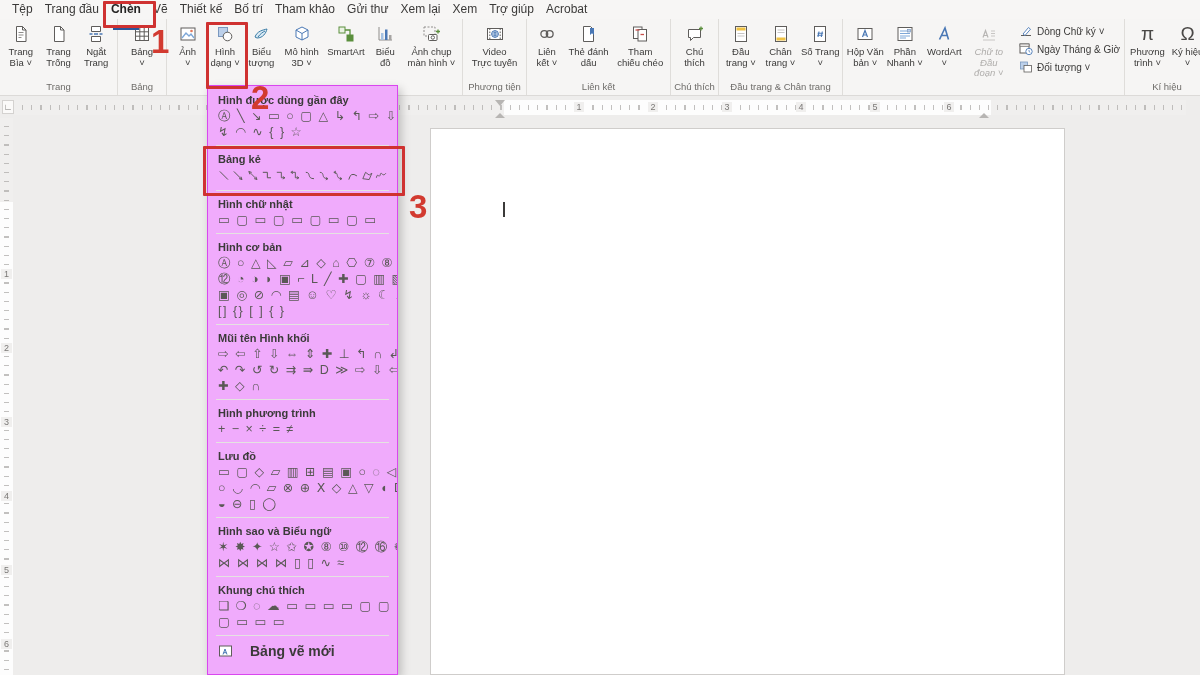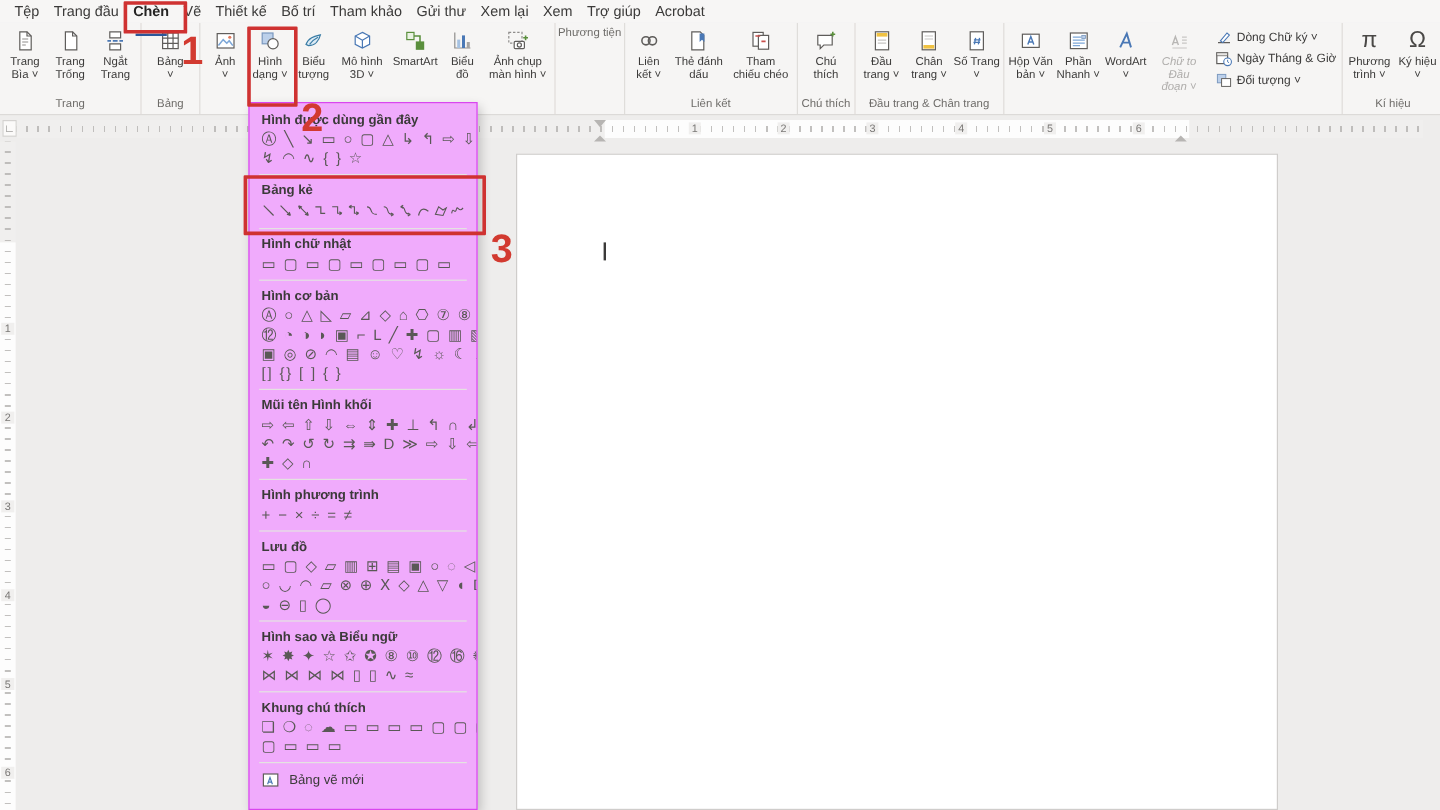--- a/index.html
+++ b/index.html
@@ -50,22 +50,22 @@
   
   .dropdown{position:absolute;left:207px;top:85px;width:191px;height:590px;background:#f0abfc;
             border:1px solid #d946ef;box-shadow:3px 4px 9px rgba(0,0,0,.22);box-sizing:border-box;
             z-index:5;overflow:hidden;padding-top:3px;}
   .sec{padding:2px 10px 3px;}
   .shead{font-size:11px;font-weight:bold;color:#3b3a39;padding:3px 0 2px;white-space:nowrap;}
   .srow{font-size:12.5px;line-height:16px;color:#5a5856;letter-spacing:1.5px;white-space:nowrap;cursor:default;}
   .sdiv{border-top:1px solid #e5e3e1;margin:2px 8px;}
   .linerow{display:flex;gap:2.5px;padding:2px 0 3px;}
   .linerow svg{cursor:default;}
-  .canvas-item{display:flex;align-items:center;gap:7px;font-size:11px;color:#3b3a39;
-               padding:5px 10px 4px;cursor:default;}
+  .canvas-item{display:flex;align-items:center;gap:16px;font-size:14px;color:#3b3a39;
+               padding:5px 10px 4px;cursor:default;font-weight:bold;}
   
   .rbox{position:absolute;border:3px solid #cf3231;border-radius:1px;z-index:9;pointer-events:none;}
   .rnum{position:absolute;color:#d23a30;font-size:33px;font-weight:bold;line-height:30px;z-index:9;pointer-events:none;}
 </style>
 </head>
 <body>
 
 <div class="menubar">
   <div class="mtab">Tệp</div>
   <div class="mtab">Trang đầu</div>
@@ -212,20 +212,34 @@
             </svg>
         </span>
         <span class="lbl">Ảnh chụp
 màn hình ˅</span>
       </div>
     </div>
     <div class="glabel"></div>
   </div>
 
   <div class="rgroup" style="width:64px">
+    <div class="rbtns">
+      <div class="rbtn" style="width:60px">
+        <span class="icn">
+          <svg width="20" height="20" viewBox="0 0 20 20">
+              <rect x="2.5" y="4.5" width="15" height="11" fill="#fff" stroke="#5f5d5b"></rect>
+              <path d="M4.8 4.5v11M15.2 4.5v11" stroke="#5f5d5b" stroke-dasharray="1.6 1.4"></path>
+              <circle cx="10" cy="10" r="3.4" fill="#eaf1f9" stroke="#4a78b5"></circle>
+              <path d="M6.6 10h6.8M10 6.6v6.8M7.7 7.7c1.5 1.3 3.1 1.3 4.6 0M7.7 12.3c1.5-1.3 3.1-1.3 4.6 0" fill="none" stroke="#4a78b5" stroke-width=".8"></path>
+            </svg>
+        </span>
+        <span class="lbl">Video
+Trực tuyến</span>
+      </div>
+    </div>
     <div class="glabel">Phương tiện</div>
   </div>
 
   <div class="rgroup" style="width:144px">
     <div class="rbtns">
       <div class="rbtn" style="width:36px">
         <span class="icn">
           <svg width="20" height="20" viewBox="0 0 20 20">
               <circle cx="7.3" cy="10" r="3.4" fill="none" stroke="#5f5d5b" stroke-width="1.3"></circle>
               <circle cx="12.7" cy="10" r="3.4" fill="none" stroke="#5f5d5b" stroke-width="1.3"></circle>

